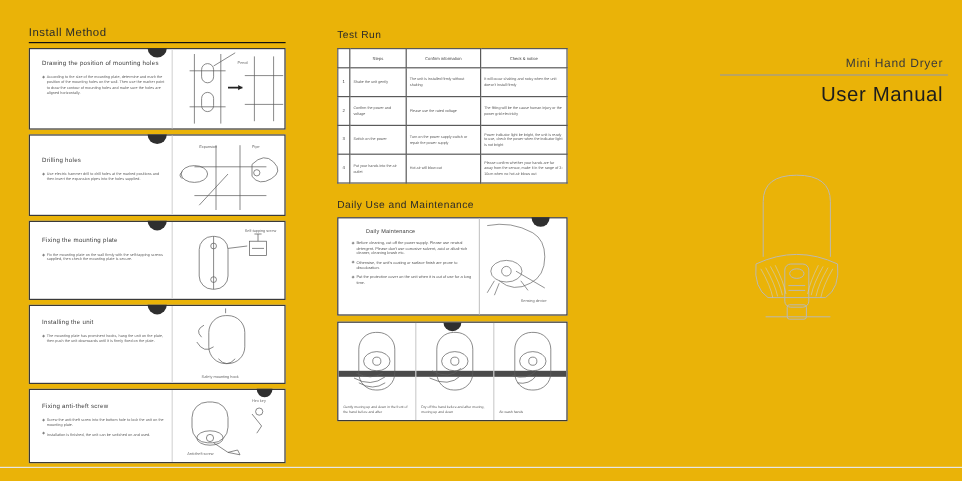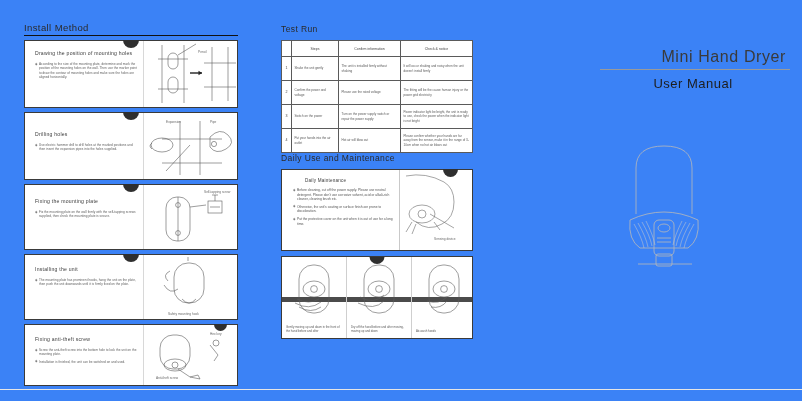--- a/index.html
+++ b/index.html
@@ -1,18 +1,18 @@
 <!DOCTYPE html>
 <html><head>
 <meta charset="utf-8">
 <style>
   html,body{margin:0;padding:0;background:#ffffff;}
   body{width:802px;height:401px;overflow:hidden;
        font-family:"Liberation Sans","DejaVu Sans",sans-serif;color:#2b2b2b;}
-  .page{position:relative;width:802px;height:401px;background:#3b82f6;}
+  .page{position:relative;width:802px;height:401px;background:#eab308;}
 
   
   .tiny{font-size:3.1px;line-height:4.4px;color:#5c5c5c;letter-spacing:.05px;}
   .tiny2{font-size:3.3px;line-height:4.6px;color:#555;}
 
   
   .col-left{position:absolute;left:24px;top:22px;width:214px;}
   .sec-title{font-size:9.5px;color:#2a2a2a;letter-spacing:.4px;
              padding-bottom:2px;margin-bottom:4px;}
   .sec-title.underline{border-bottom:1px solid #111;}
@@ -51,23 +51,23 @@
   .steps3{display:flex;height:100%;}
   .step3{flex:1;position:relative;padding:4px 3px;box-sizing:border-box;
          border-right:1px solid #cfcfcf;}
   .step3:last-child{border-right:none;}
   .step3 .cap{position:absolute;left:4px;right:3px;bottom:5px;
               font-size:2.9px;line-height:4px;color:#5a5a5a;}
   .band{position:absolute;left:0;right:0;top:40px;height:5px;background:#4b4b4b;}
 
   
   .col-right{position:absolute;left:600px;top:48px;width:190px;}
-  .brand{font-size:16px;color:#3a3a3a;text-align:right;letter-spacing:.6px;
+  .brand{font-size:10px;color:#3a3a3a;text-align:right;letter-spacing:.6px;
          padding-right:4px;padding-bottom:3px;border-bottom:1px solid #9a9a9a;}
-  .manual{font-size:13px;color:#1d1d1d;text-align:center;letter-spacing:.5px;
+  .manual{font-size:17px;color:#1d1d1d;text-align:right;letter-spacing:.5px;
           padding-top:6px;padding-right:4px;}
   .hero{position:absolute;left:608px;top:128px;width:170px;height:150px;}
 
   .footline{position:absolute;left:0;right:0;bottom:11px;height:1px;background:#e6e6e6;}
   svg{display:block;}
   .lbl{font-size:3.2px;fill:#6a6a6a;font-family:"Liberation Sans",sans-serif;}
 </style>
 </head>
 <body>
 
@@ -265,21 +265,21 @@
         </tr>
         <tr>
           <td class="idx">4</td>
           <td>Put your hands into the air outlet</td>
           <td>Hot air will blow out</td>
           <td>Please confirm whether your hands are far away from the sensor, make it in the range of 3-10cm when no hot air blows out</td>
         </tr>
       </tbody>
     </table>
 
-    <div class="sec-title" style="font-size:8.5px;">Daily Use and Maintenance</div>
+    <div class="sec-title" style="font-size:8.5px;margin-top:12px;">Daily Use and Maintenance</div>
 
     <div class="mpanel" style="height:82px;">
       <div class="tab" style="left:auto;right:14px;transform:none;"></div>
       <div class="m-inner">
         <div class="m-text">
           <div class="m-head">Daily Maintenance</div>
           <div class="bullet">
             <span class="dot">◈</span>
             <span class="bt tiny2">Before cleaning, cut off the power supply. Please use neutral detergent. Please don't use corrosive solvent, acid or alkali-rich cleaner, cleaning brush etc.</span>
           </div>

